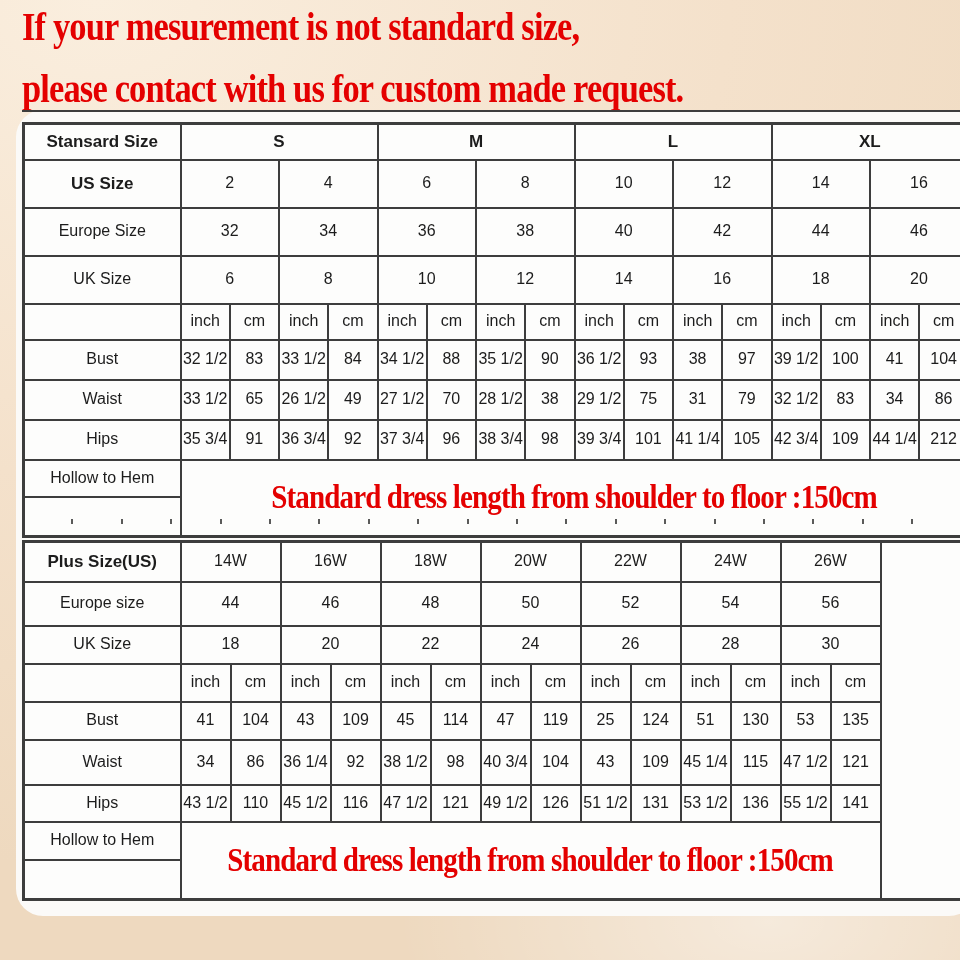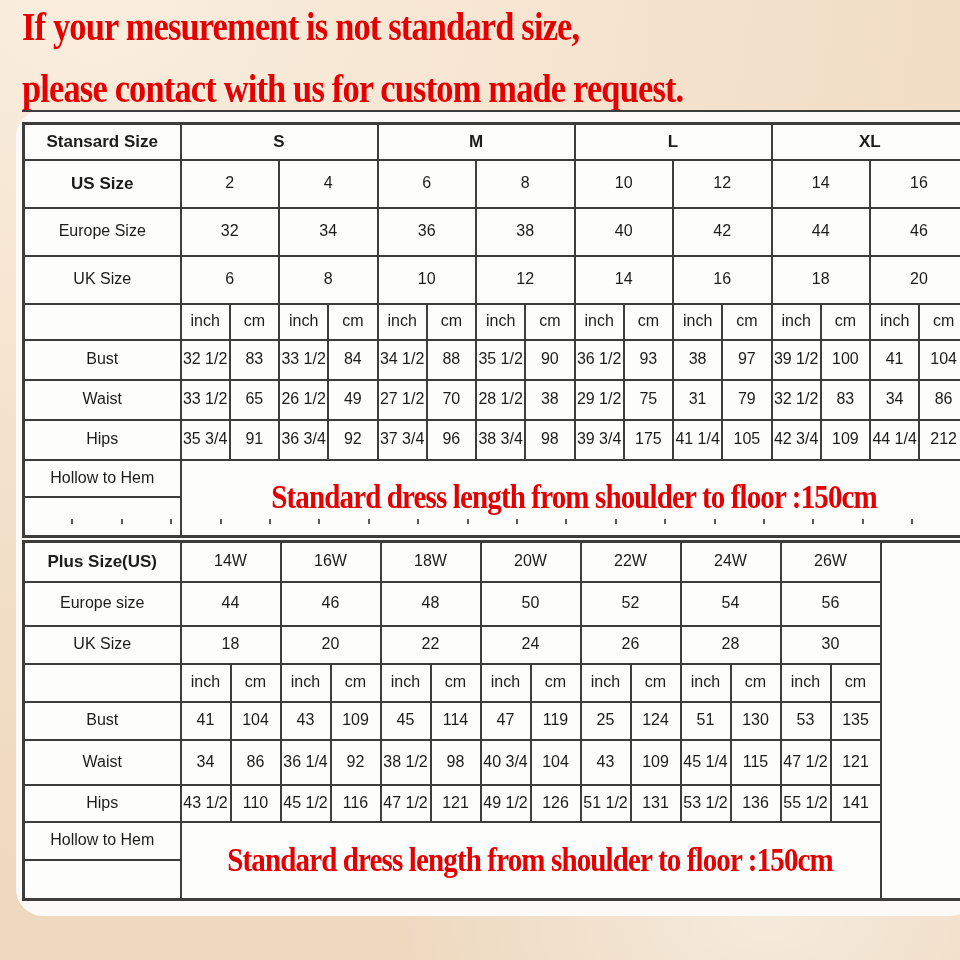--- a/index.html
+++ b/index.html
@@ -206,21 +206,21 @@
           <td>Hips</td>
           <td>35 3/4</td>
           <td>91</td>
           <td>36 3/4</td>
           <td>92</td>
           <td>37 3/4</td>
           <td>96</td>
           <td>38 3/4</td>
           <td>98</td>
           <td>39 3/4</td>
-          <td>175</td>
+          <td>101</td>
           <td>41 1/4</td>
           <td>105</td>
           <td>42 3/4</td>
           <td>109</td>
           <td>44 1/4</td>
           <td>212</td>
         </tr>
         <tr>
           <td>Hollow to Hem</td>
           <td colspan="16" rowspan="2" class="note-cell"><span class="note-text">Standard dress length from shoulder to floor :150cm</span></td>

